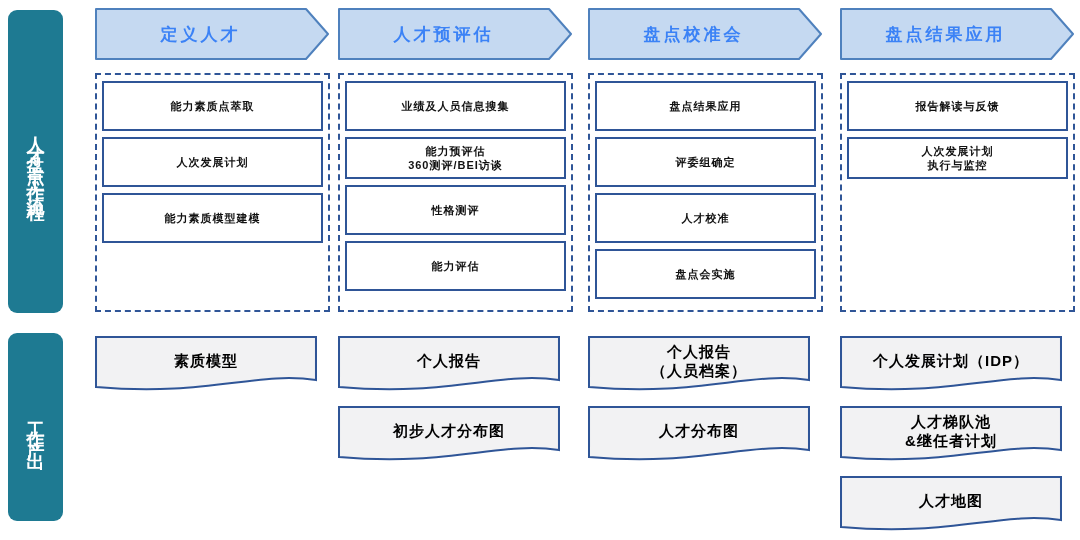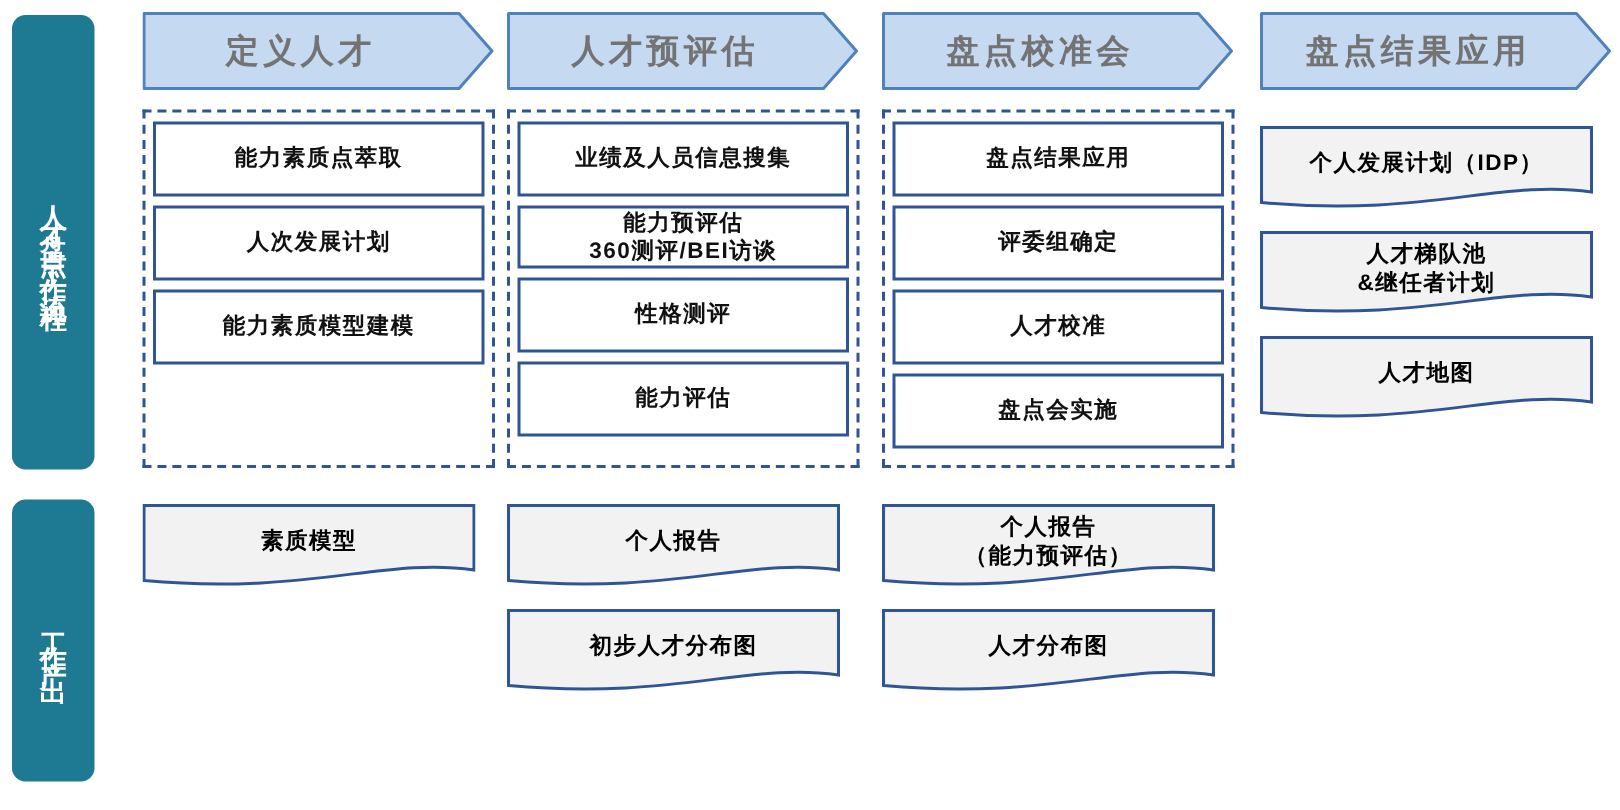--- a/index.html
+++ b/index.html
@@ -18,32 +18,32 @@
   #side-process{top:10px;height:303px;}
   #side-output{top:333px;height:188px;}
 
   .column{position:absolute;top:8px;width:235px;}
 
   .arrow-wrap{position:relative;width:235px;height:52px;}
   .arrow-wrap svg{position:absolute;inset:0;}
   .arrow-label{
     position:absolute;left:0;top:0;width:211px;height:52px;
     display:flex;align-items:center;justify-content:center;
-    font-size:22px;font-weight:bold;letter-spacing:3px;color:#737373;
+    font-size:17px;font-weight:bold;letter-spacing:3px;color:#3b82f6;
   }
 
   .steps{
     margin-top:13px;height:239px;box-sizing:border-box;
     border:2px dashed #2F5597;
     padding:6px 5px;display:flex;flex-direction:column;gap:6px;
   }
   .step{
     box-sizing:border-box;border:2px solid #2F5597;background:#fff;
     display:flex;flex-direction:column;align-items:center;justify-content:center;
-    font-size:15px;font-weight:bold;letter-spacing:1px;line-height:1.3;
+    font-size:11px;font-weight:bold;letter-spacing:1px;line-height:1.3;
     flex:0 0 auto;
   }
   .step.h1{height:50px;}
   .step.h2{height:42px;}
 
   .outputs{margin-top:24px;display:flex;flex-direction:column;gap:10px;width:222px;}
   .doc{position:relative;width:222px;height:60px;flex:0 0 auto;}
   .doc svg{position:absolute;inset:0;width:100%;height:100%;}
   .doc-label{
     position:absolute;left:0;top:0;width:100%;height:50px;
@@ -152,41 +152,50 @@
           <div>盘点会实施</div>
         </div>
       </div>
     <div class="outputs">
         <div class="doc">
           <svg viewBox="0 0 220 60" preserveAspectRatio="none">
             <path d="M1,1 L219,1 L219,44 C160,35 110,61 1,51 Z" fill="#F2F2F3" stroke="#2F5597" stroke-width="2"></path>
           </svg>
           <div class="doc-label">
             <div>个人报告</div>
-            <div>（能力预评估）</div>
+            <div>（人员档案）</div>
           </div>
         </div>
         <div class="doc">
           <svg viewBox="0 0 220 60" preserveAspectRatio="none">
             <path d="M1,1 L219,1 L219,44 C160,35 110,61 1,51 Z" fill="#F2F2F3" stroke="#2F5597" stroke-width="2"></path>
           </svg>
           <div class="doc-label">
             <div>人才分布图</div>
           </div>
         </div>
       </div>
   </div>
 
   <div class="column" style="left: 840px;">
     <div class="arrow-wrap">
       <svg viewBox="0 0 235 52" preserveAspectRatio="none">
         <polygon points="1,1 211,1 233,26 211,51 1,51" fill="#C5D9F1" stroke="#4F81BD" stroke-width="2" stroke-linejoin="round"></polygon>
       </svg>
       <div class="arrow-label">盘点结果应用</div>
     </div>
+    <div class="steps">
+        <div class="step h1">
+          <div>报告解读与反馈</div>
+        </div>
+        <div class="step h2">
+          <div>人次发展计划</div>
+          <div>执行与监控</div>
+        </div>
+      </div>
     <div class="outputs">
         <div class="doc">
           <svg viewBox="0 0 220 60" preserveAspectRatio="none">
             <path d="M1,1 L219,1 L219,44 C160,35 110,61 1,51 Z" fill="#F2F2F3" stroke="#2F5597" stroke-width="2"></path>
           </svg>
           <div class="doc-label">
             <div>个人发展计划（IDP）</div>
           </div>
         </div>
         <div class="doc">

